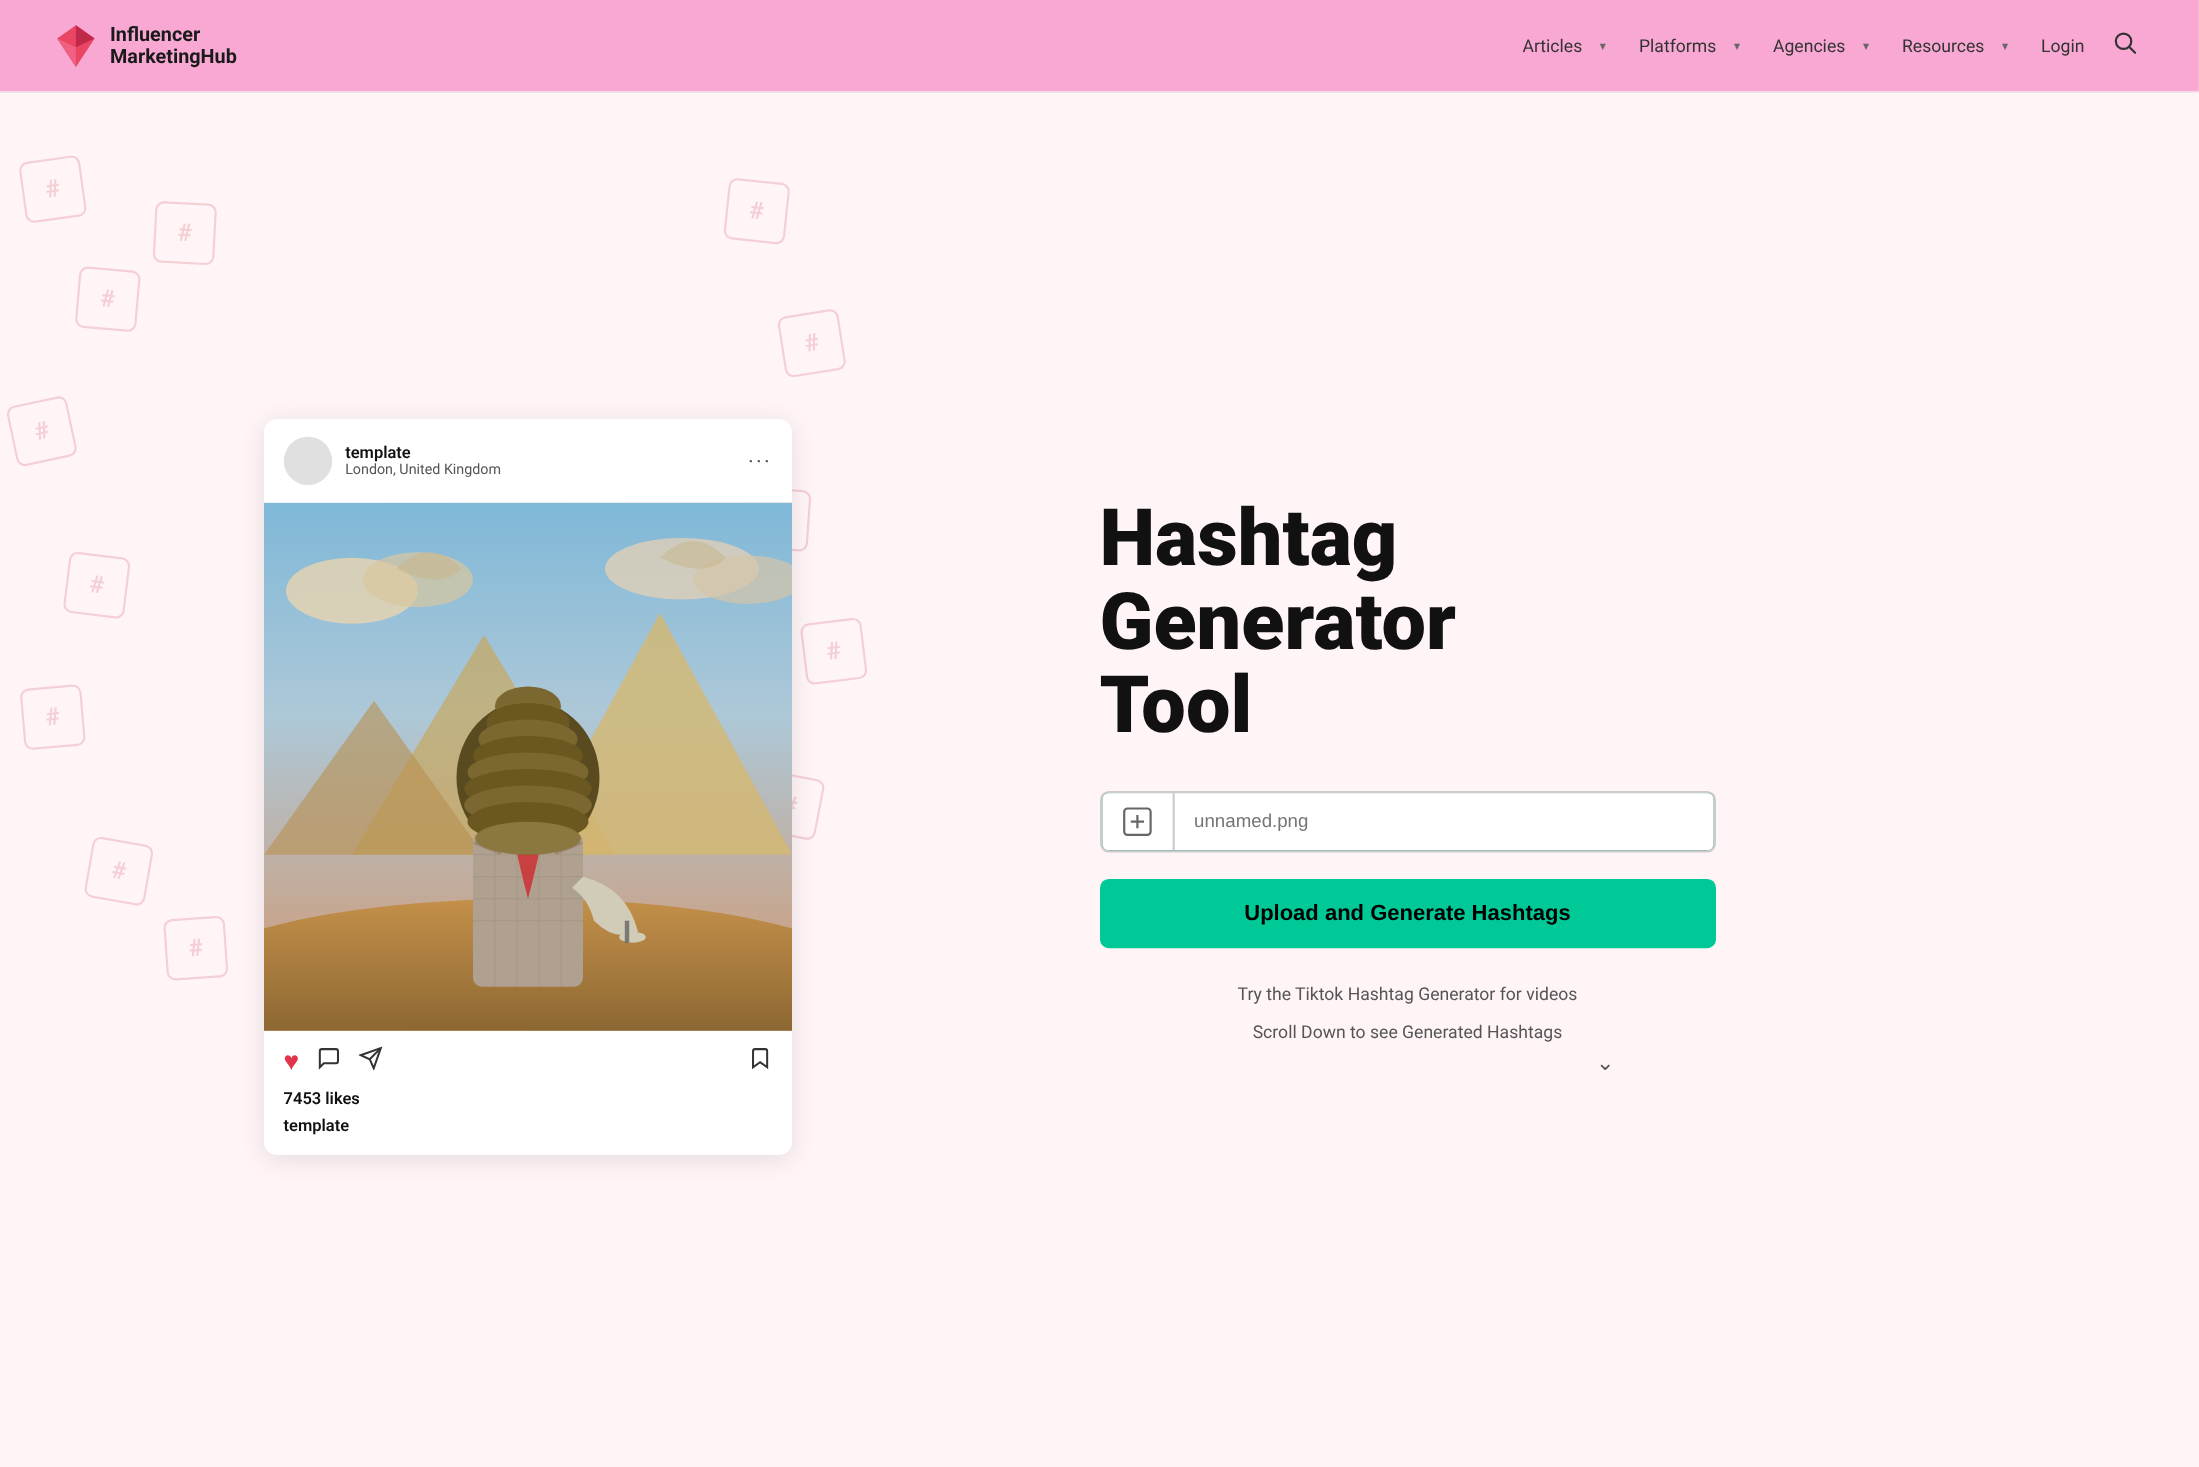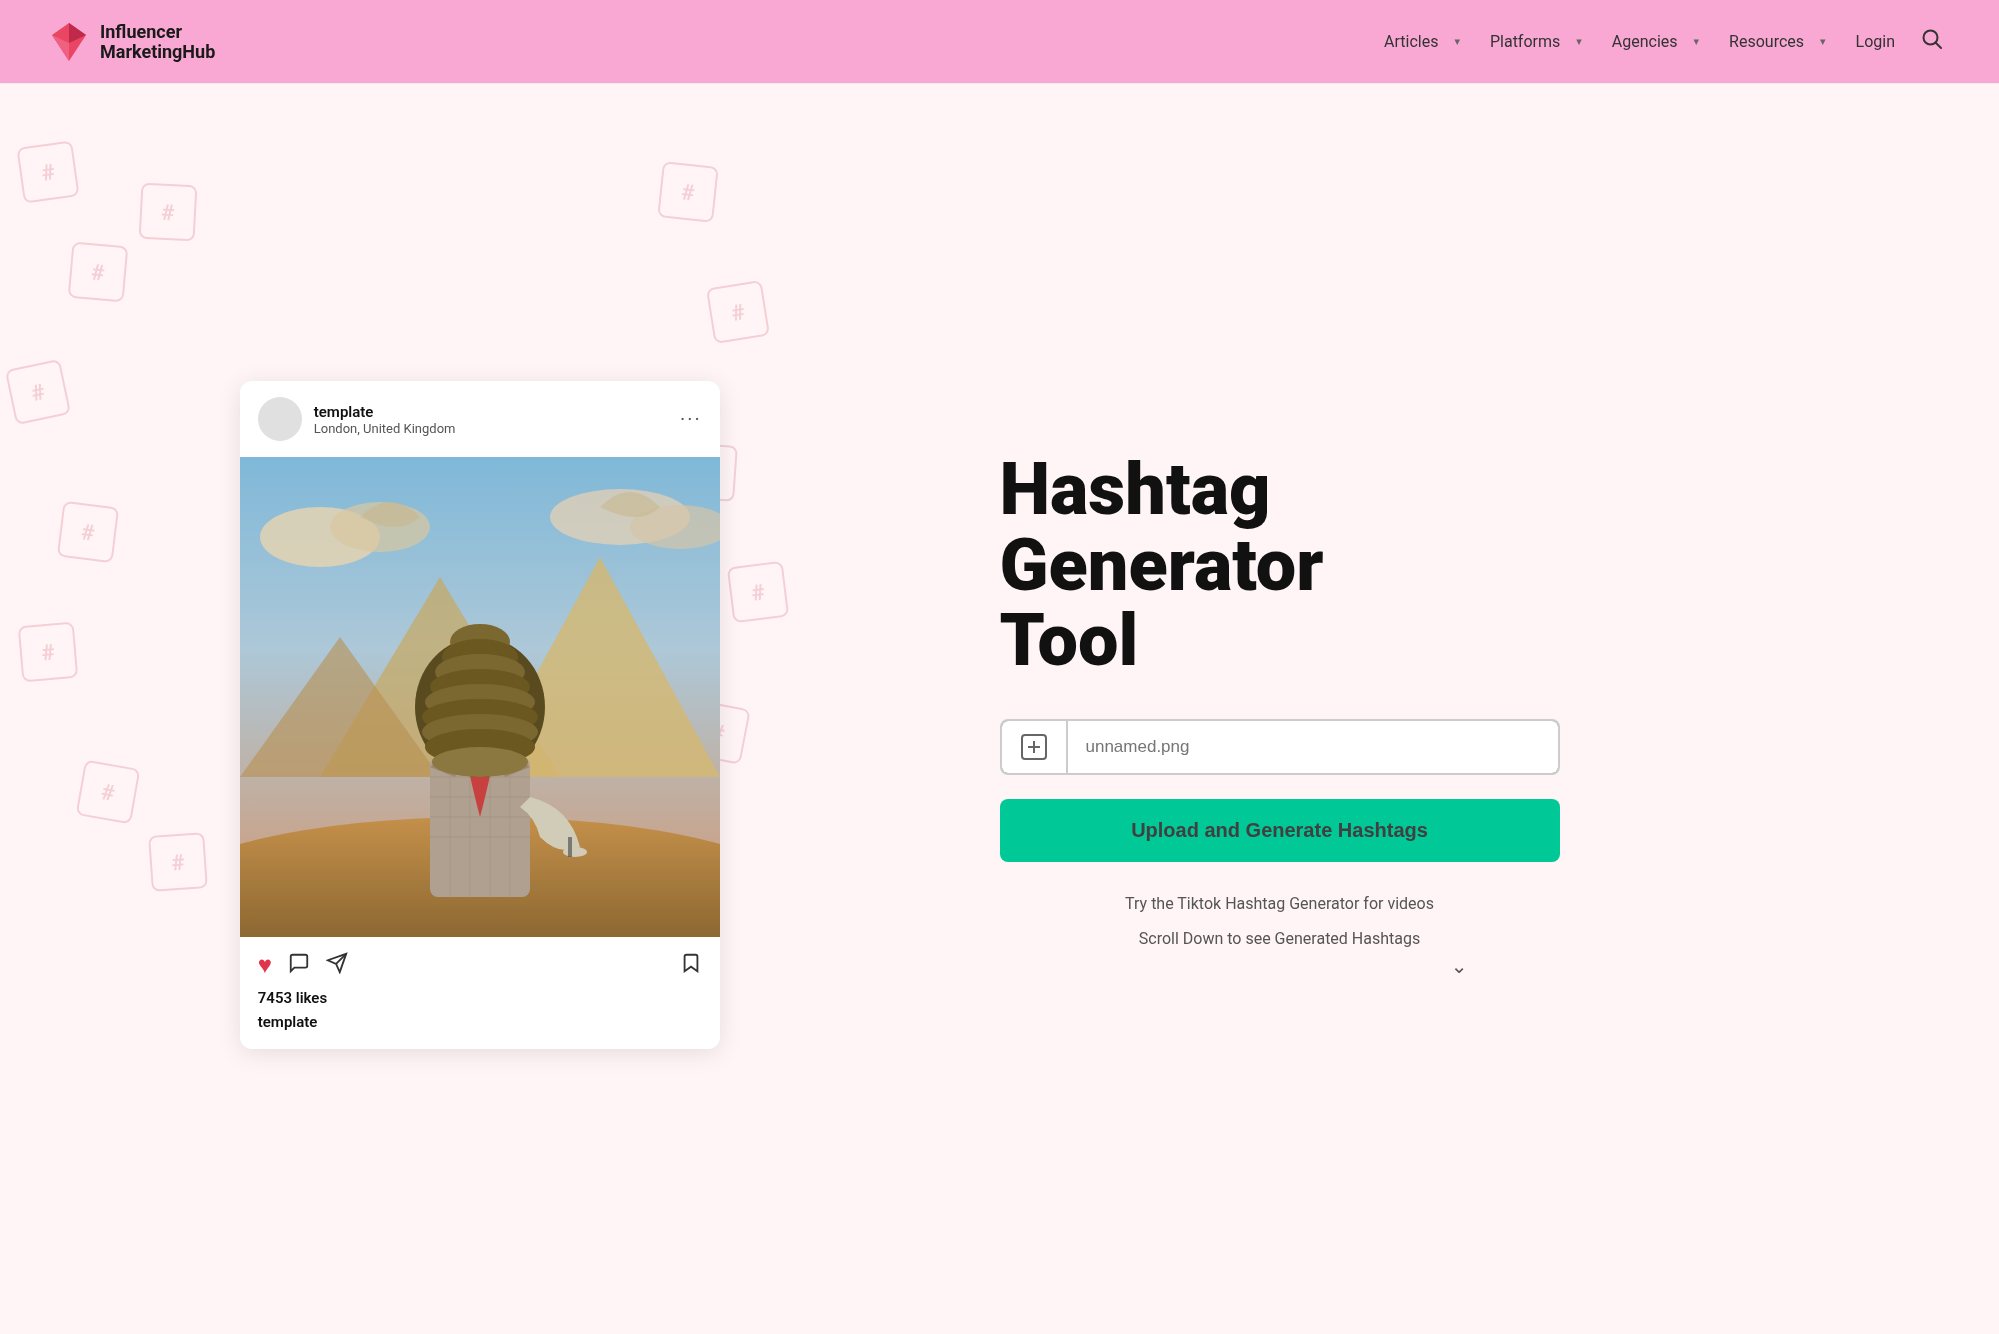--- a/index.html
+++ b/index.html
@@ -237,21 +237,21 @@
       background: #fff;
       border: none;
       outline: none;
     }
 
     .generate-btn {
       max-width: 560px;
       width: 100%;
       padding: 20px;
       background: #00c896;
-      color: #404040;
+      color: #000000;
       font-size: 20px;
       font-weight: 700;
       border: none;
       border-radius: 8px;
       cursor: pointer;
       text-align: center;
       margin-bottom: 32px;
     }
 
     .tiktok-link {

